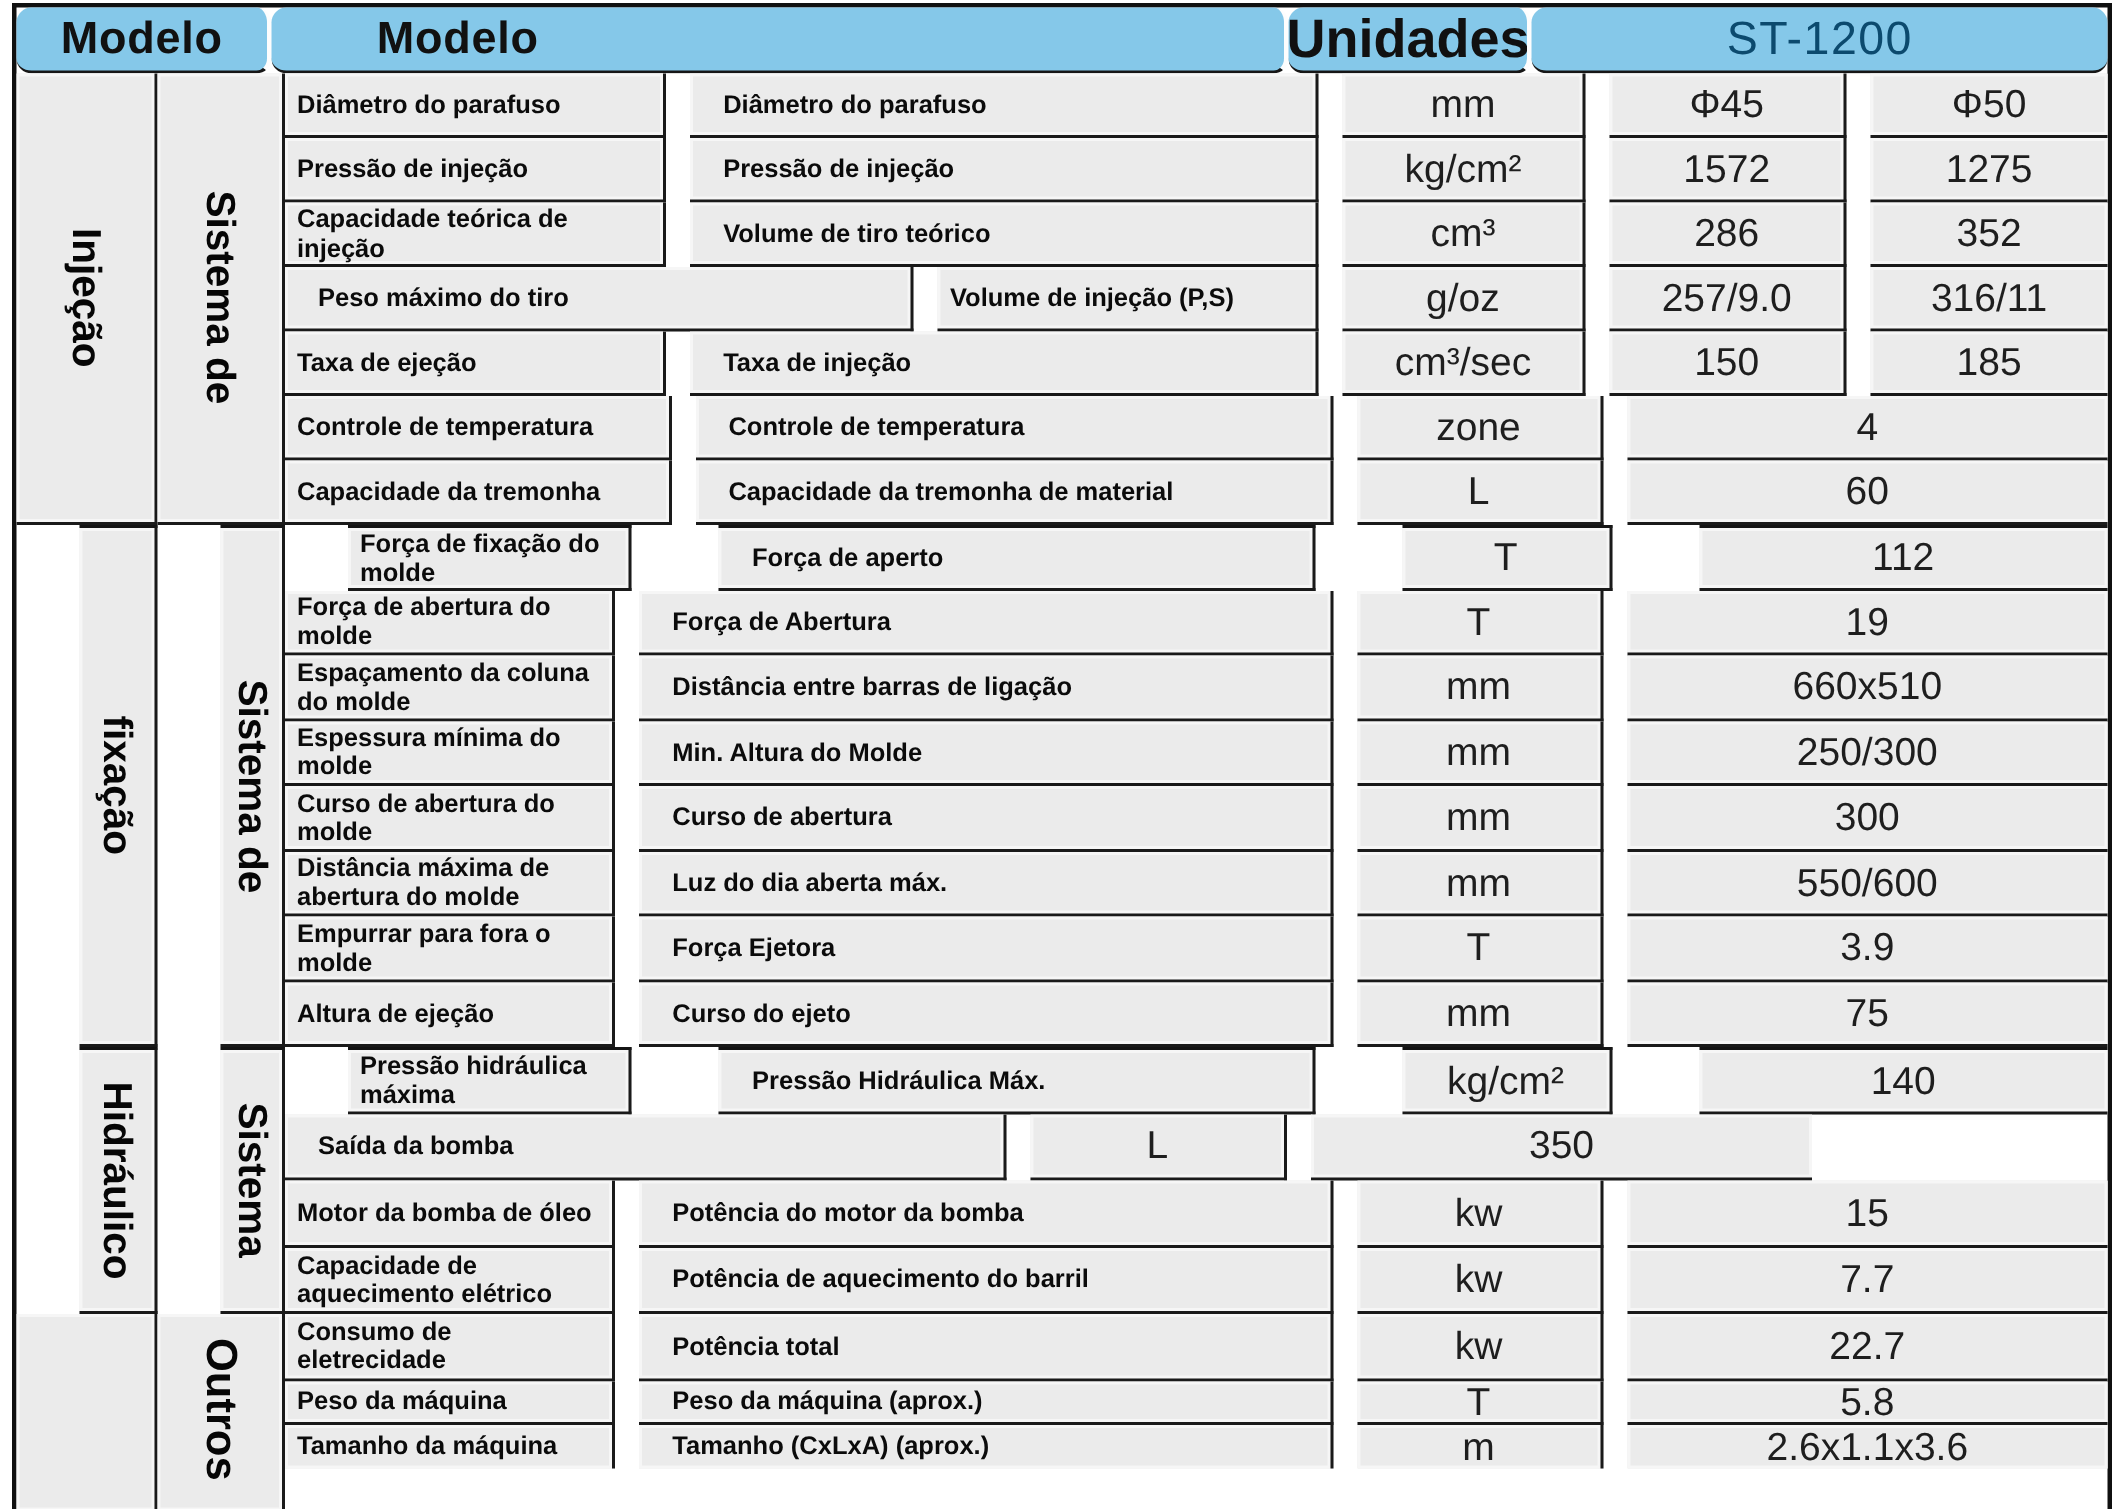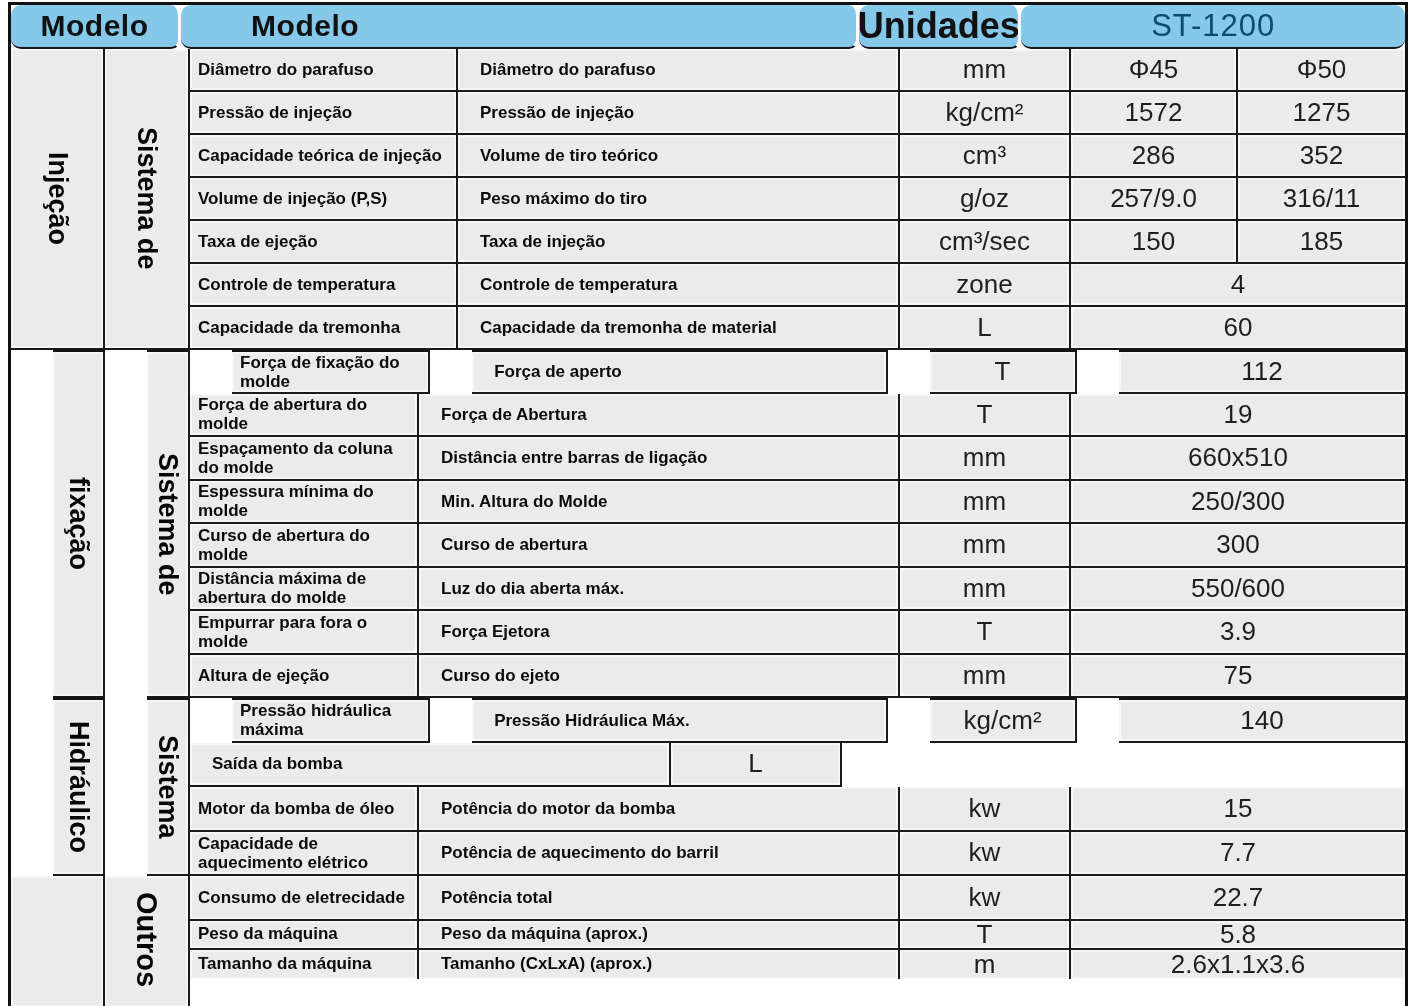--- a/index.html
+++ b/index.html
@@ -27,21 +27,21 @@
   .h-model-a{width:179px;justify-content:center;font-weight:800;font-size:30px;letter-spacing:.5px;}
   .h-model-b{width:710px;padding-left:70px;font-weight:800;font-size:30px;letter-spacing:.5px;}
   .h-units{width:171px;justify-content:center;font-weight:700;font-size:36px;}
   .h-modelval{width:404px;justify-content:center;font-weight:400;font-size:31px;letter-spacing:1px;color:#0c4a6e;}
   
   .bodyflex{display:flex;}
   .vstack{display:flex;flex-direction:column;}
   .colA{width:94px;}
   .colB{width:85px;}
   .rowsarea{width:1215px;}
-  .row{display:flex;}
+  .row{display:flex;gap:16px;}
   .cell{
     box-sizing:border-box;
     background:#ebebeb;
     border-right:2px solid #1a1a1a;
     border-bottom:2px solid #1a1a1a;
     box-shadow:inset 0 0 0 2px #f6f6f6;
     display:flex;align-items:center;
     overflow:hidden;
   }
   .noright{border-right:0;}
@@ -124,22 +124,22 @@
         <div class="cell valc c-v noright">1275</div>
       </div>
       <div class="row r-inj">
         <div class="cell lbl c-l1i">Capacidade teórica de injeção</div>
         <div class="cell lbl l2pad c-l2i">Volume de tiro teórico</div>
         <div class="cell unitc c-u">cm³</div>
         <div class="cell valc c-v">286</div>
         <div class="cell valc c-v noright">352</div>
       </div>
       <div class="row r-inj">
+        <div class="cell lbl l2pad c-l2i">Peso máximo do tiro</div>
         <div class="cell lbl c-l1i">Volume de injeção (P,S)</div>
-        <div class="cell lbl l2pad c-l2i">Peso máximo do tiro</div>
         <div class="cell unitc c-u">g/oz</div>
         <div class="cell valc c-v">257/9.0</div>
         <div class="cell valc c-v noright">316/11</div>
       </div>
       <div class="row r-inj">
         <div class="cell lbl c-l1i">Taxa de ejeção</div>
         <div class="cell lbl l2pad c-l2i">Taxa de injeção</div>
         <div class="cell unitc c-u">cm³/sec</div>
         <div class="cell valc c-v">150</div>
         <div class="cell valc c-v noright">185</div>
@@ -208,20 +208,21 @@
 
       <div class="row r-hyd">
         <div class="cell lbl c-l1 sec-top">Pressão hidráulica máxima</div>
         <div class="cell lbl l2pad c-l2 sec-top">Pressão Hidráulica Máx.</div>
         <div class="cell unitc c-u sec-top">kg/cm²</div>
         <div class="cell valc c-vm noright sec-top">140</div>
       </div>
       <div class="row r-hyd">
         <div class="cell lbl l2pad c-l2">Saída da bomba</div>
         <div class="cell unitc c-u">L</div>
+        <div class="cell valc c-vm noright">350</div>
       </div>
       <div class="row r-hyd">
         <div class="cell lbl c-l1">Motor da bomba de óleo</div>
         <div class="cell lbl l2pad c-l2">Potência do motor da bomba</div>
         <div class="cell unitc c-u">kw</div>
         <div class="cell valc c-vm noright">15</div>
       </div>
       <div class="row r-hyd">
         <div class="cell lbl c-l1">Capacidade de aquecimento elétrico</div>
         <div class="cell lbl l2pad c-l2">Potência de aquecimento do barril</div>

